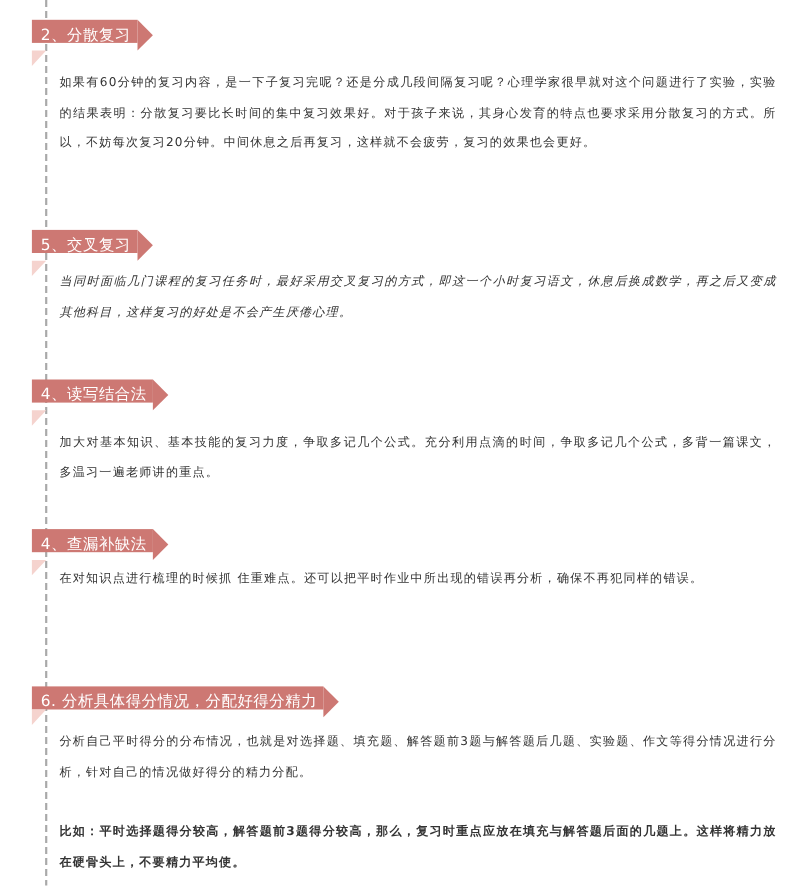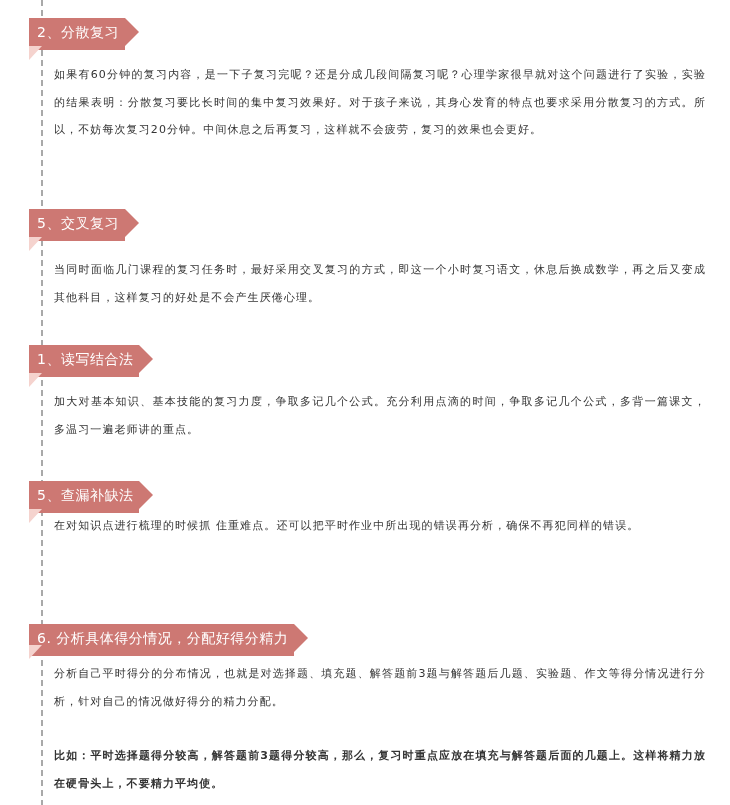--- a/index.html
+++ b/index.html
@@ -7,21 +7,21 @@
       width: 730px; height: 805px; overflow: hidden; position: relative;
       font-family: "DejaVu Sans", "Liberation Sans", sans-serif;
       color: #333333;
     }
     .timeline-line {
       position: absolute; left: 41px; top: 0; width: 2px; height: 805px;
       background: repeating-linear-gradient(to bottom, #a9a9a9 0px, #a9a9a9 6px, transparent 6px, transparent 10px);
     }
     .section { position: absolute; left: 0; width: 730px; }
     .banner {
-      position: absolute; left: 29px; height: 32px;
+      position: absolute; left: 29px; height: 21px;
       background: #cd7873; color: #ffffff;
       font-size: 14px; line-height: 28px;
       padding-left: 8px; padding-right: 6px;
       white-space: nowrap; letter-spacing: 0.5px;
     }
     .banner::after {
       content: ""; position: absolute; right: -14px; top: 0;
       width: 0; height: 0;
       border-top: 14px solid transparent;
       border-bottom: 14px solid transparent;
@@ -50,34 +50,34 @@
   </div>
   <div class="fold" style="top:46px;"></div>
   <p class="para" style="top:61px;">如果有60分钟的复习内容，是一下子复习完呢？还是分成几段间隔复习呢？心理学家很早就对这个问题进行了实验，实验的结果表明：分散复习要比长时间的集中复习效果好。对于孩子来说，其身心发育的特点也要求采用分散复习的方式。所以，不妨每次复习20分钟。中间休息之后再复习，这样就不会疲劳，复习的效果也会更好。</p>
 </div>
 
 <div class="section">
   <div class="banner" style="top:209px;">
     <span>5、交叉复习</span>
   </div>
   <div class="fold" style="top:237px;"></div>
-  <p class="para" style="top:256px;">当同时面临几门课程的复习任务时，最好采用交叉复习的方式，即这一个小时复习语文，休息后换成数学，再之后又变成其他科目，这样复习的好处是不会产生厌倦心理。</p>
+  <p class="para" style="top:242px;font-style:italic;">当同时面临几门课程的复习任务时，最好采用交叉复习的方式，即这一个小时复习语文，休息后换成数学，再之后又变成其他科目，这样复习的好处是不会产生厌倦心理。</p>
 </div>
 
 <div class="section">
   <div class="banner" style="top:345px;">
-    <span>1、读写结合法</span>
+    <span>4、读写结合法</span>
   </div>
   <div class="fold" style="top:373px;"></div>
   <p class="para" style="top:388px;">加大对基本知识、基本技能的复习力度，争取多记几个公式。充分利用点滴的时间，争取多记几个公式，多背一篇课文，多温习一遍老师讲的重点。</p>
 </div>
 
 <div class="section">
   <div class="banner" style="top:481px;">
-    <span>5、查漏补缺法</span>
+    <span>4、查漏补缺法</span>
   </div>
   <div class="fold" style="top:509px;"></div>
   <p class="para" style="top:512px;">在对知识点进行梳理的时候抓 住重难点。还可以把平时作业中所出现的错误再分析，确保不再犯同样的错误。</p>
 </div>
 
 <div class="section">
   <div class="banner" style="top:624px;">
     <span>6. 分析具体得分情况，分配好得分精力</span>
   </div>
   <div class="fold" style="top:645px;"></div>

